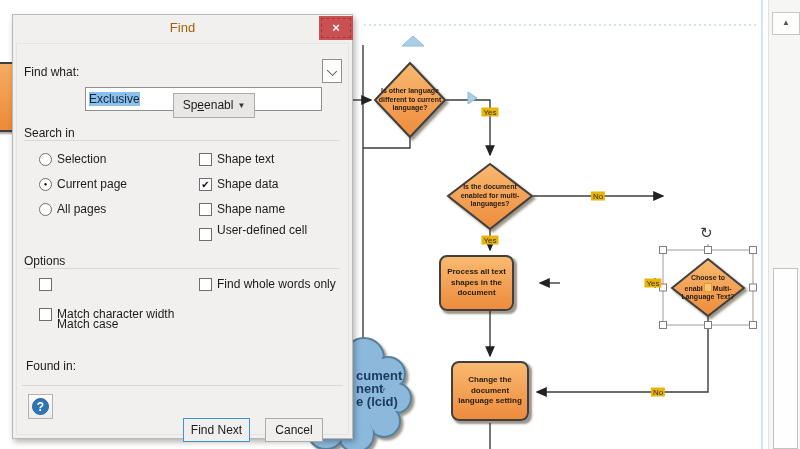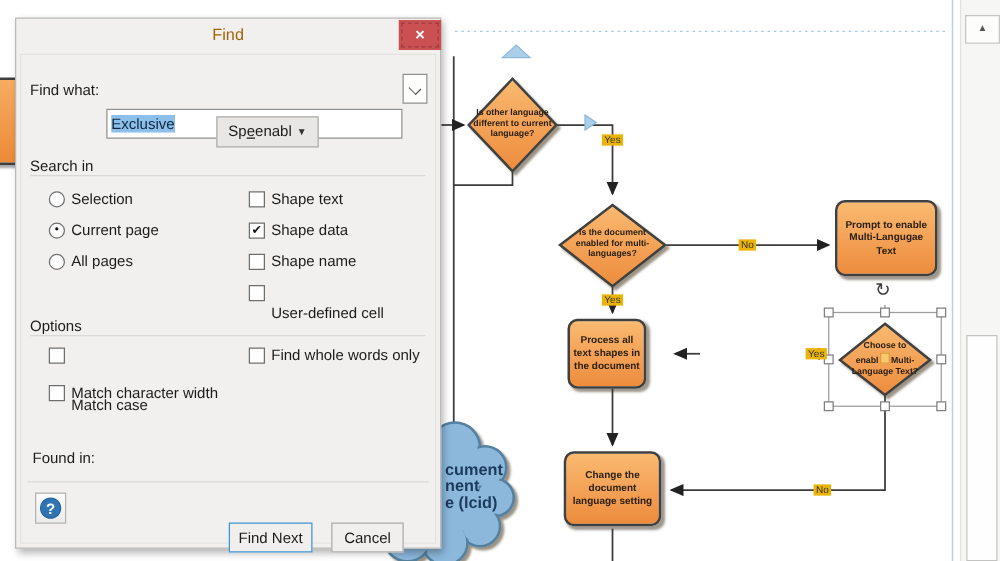--- a/index.html
+++ b/index.html
@@ -163,22 +163,21 @@
   </svg>
 
   <div class="dtext" style="left:378px;top:68px;width:64px;height:64px;">Is other language different to current language?</div>
   <div class="dtext" style="left:456px;top:168px;width:68px;height:56px;">Is the document enabled for multi-languages?</div>
   <div class="dtext" style="left:676px;top:264px;width:64px;height:48px;">
     <span><span>Choose to</span><br>
       <span>enabl</span><span class="hl"></span><span>Multi-</span><br>
       <span>Language Text?</span></span>
   </div>
 
-  <div class="fbox" style="left:668px;top:160px;width:82px;height:61px;font-size:8px;">Prompt to enable Multi-Langugae Text</div>
-  <div class="fbox" style="left:454px;top:255px;width:63px;height:56px;font-size:8px;">Process all text shapes in the document</div>
+  <div class="fbox" style="left:439px;top:255px;width:75px;height:56px;font-size:8px;">Process all text shapes in the document</div>
   <div class="fbox" style="left:451px;top:361px;width:78px;height:60px;font-size:8px;">Change the document language setting</div>
 
   <div class="clabel" style="left:490px;top:112px;">Yes</div>
   <div class="clabel" style="left:598px;top:196px;">No</div>
   <div class="clabel" style="left:490px;top:240px;">Yes</div>
   <div class="clabel" style="left:653px;top:283px;">Yes</div>
   <div class="clabel" style="left:658px;top:392px;">No</div>
 
   <div id="cloud-text"><span>cument</span><br><span>nent</span><br><span>e (lcid)</span></div>
 
@@ -213,21 +212,21 @@
     <span class="rad" style="left:26px;top:188px;"></span>
     <div class="lbl" style="left:44px;top:187px;">All pages</div>
 
     <span class="chk" style="left:186px;top:138px;"></span>
     <div class="lbl" style="left:204px;top:137px;">Shape text</div>
     <span class="chk" style="left:186px;top:163px;">✔</span>
     <div class="lbl" style="left:204px;top:162px;">Shape data</div>
     <span class="chk" style="left:186px;top:188px;"></span>
     <div class="lbl" style="left:204px;top:187px;">Shape name</div>
     <span class="chk" style="left:186px;top:213px;"></span>
-    <div class="lbl" style="left:204px;top:228px;">User-defined cell</div>
+    <div class="lbl" style="left:204px;top:208px;">User-defined cell</div>
 
     <div class="lbl" style="left:11px;top:239px;">Options</div>
     <div class="grp-rule" style="top:253px;"></div>
 
     <span class="chk" style="left:26px;top:263px;"></span>
     <div class="lbl" style="left:44px;top:262px;margin-top:40px;">Match case</div>
     <span class="chk" style="left:186px;top:263px;"></span>
     <div class="lbl" style="left:204px;top:262px;">Find whole words only</div>
     <span class="chk" style="left:26px;top:293px;"></span>
     <div class="lbl" style="left:44px;top:292px;">Match character width</div>

